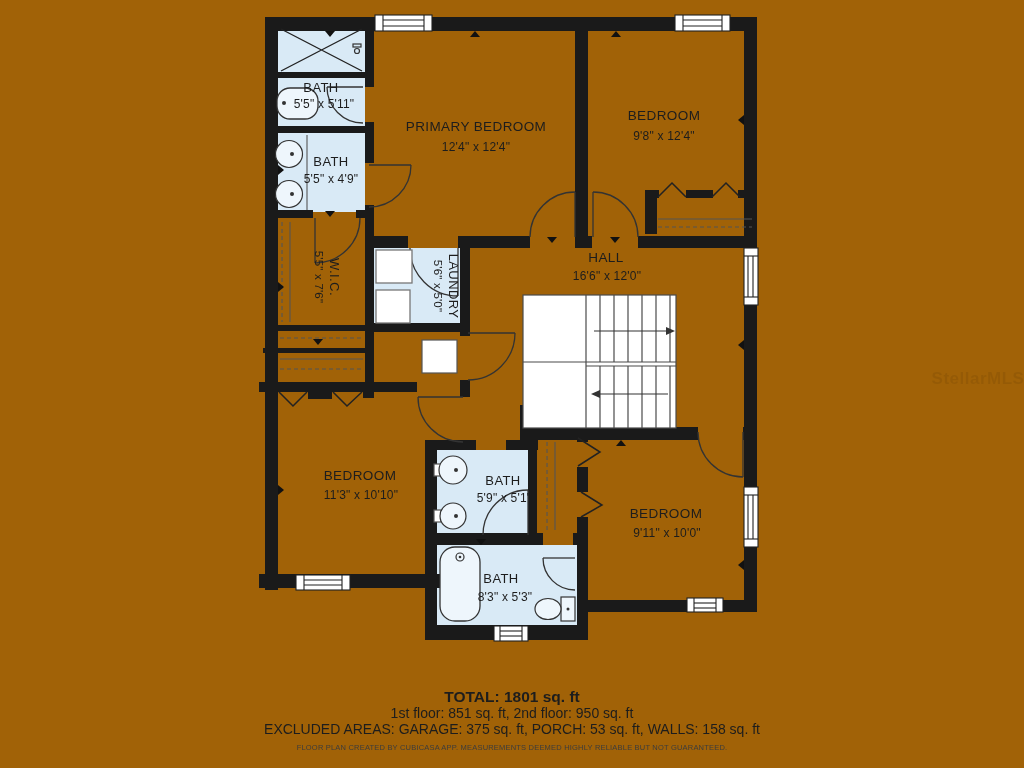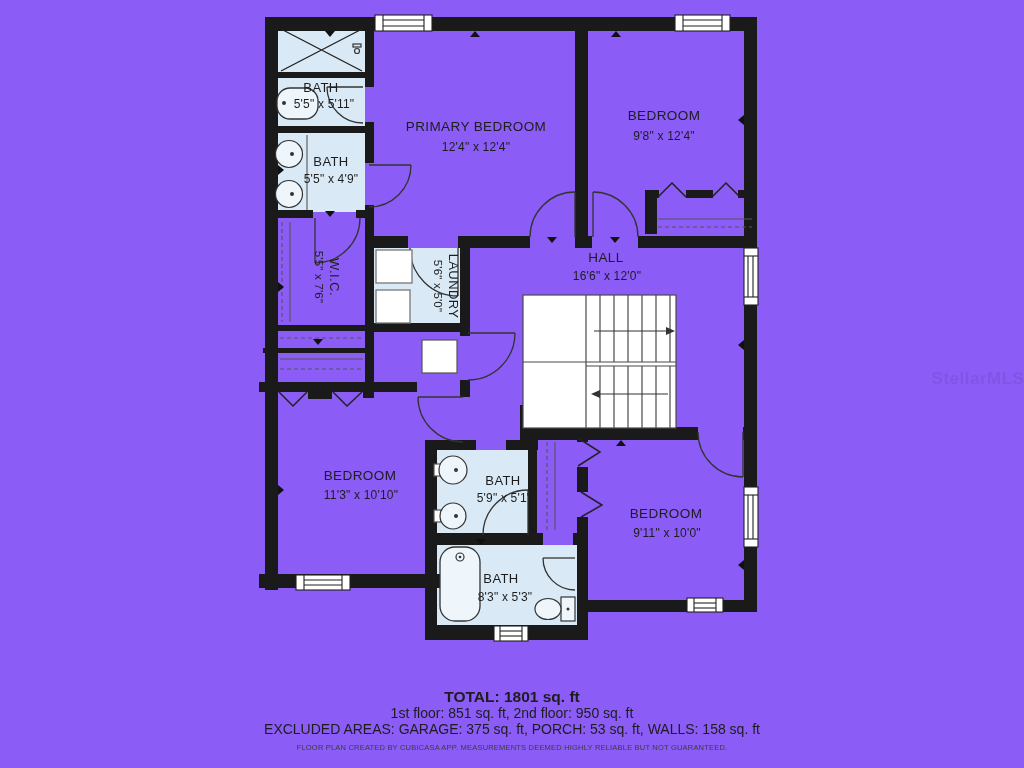--- a/index.html
+++ b/index.html
@@ -1,16 +1,16 @@
 <!DOCTYPE html>
 <html><head>
 <meta charset="utf-8">
 <style>
   html,body{margin:0;padding:0;background:#ffffff;}
-  .page{position:relative;width:1024px;height:768px;background:#8b5cf6;overflow:hidden;
+  .page{position:relative;width:1024px;height:768px;background:#a16207;overflow:hidden;
         font-family:"Liberation Sans", sans-serif;}
   svg text{font-family:"Liberation Sans", sans-serif;fill:#1d1d1d;}
   .room-name{font-size:13px;letter-spacing:.4px;}
   .room-name-lg{font-size:13.5px;letter-spacing:.4px;}
   .room-dims{font-size:12px;letter-spacing:.2px;}
   .room-dims-sm{font-size:11.5px;letter-spacing:.2px;}
   .footer-bold{font-size:15.5px;font-weight:bold;}
   .footer-line{font-size:14px;}
   .footer-tiny{font-size:7.5px;fill:#3c3c3c;letter-spacing:.2px;}
   .watermark{font-size:17px;font-weight:bold;fill:#000;opacity:.07;letter-spacing:.5px;}

